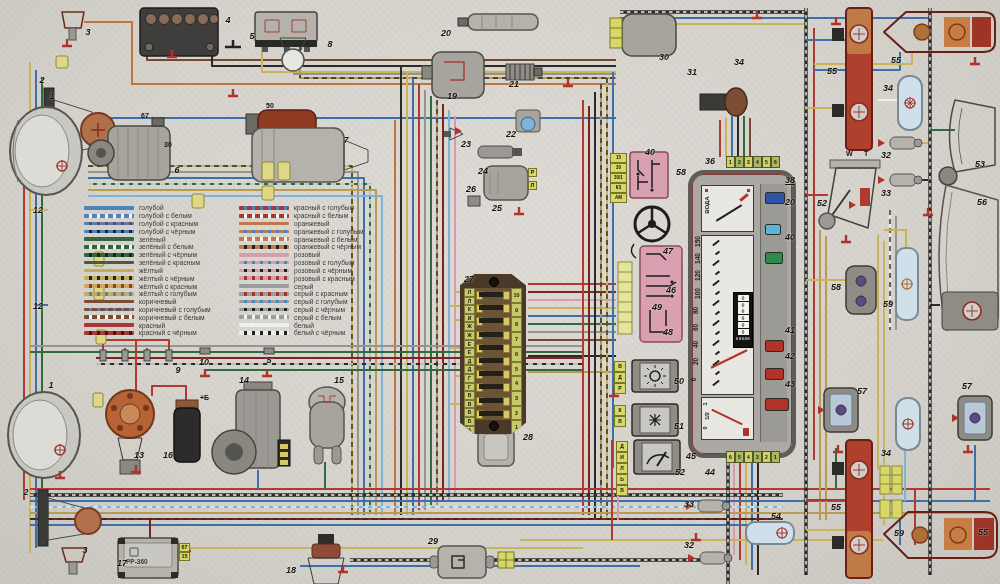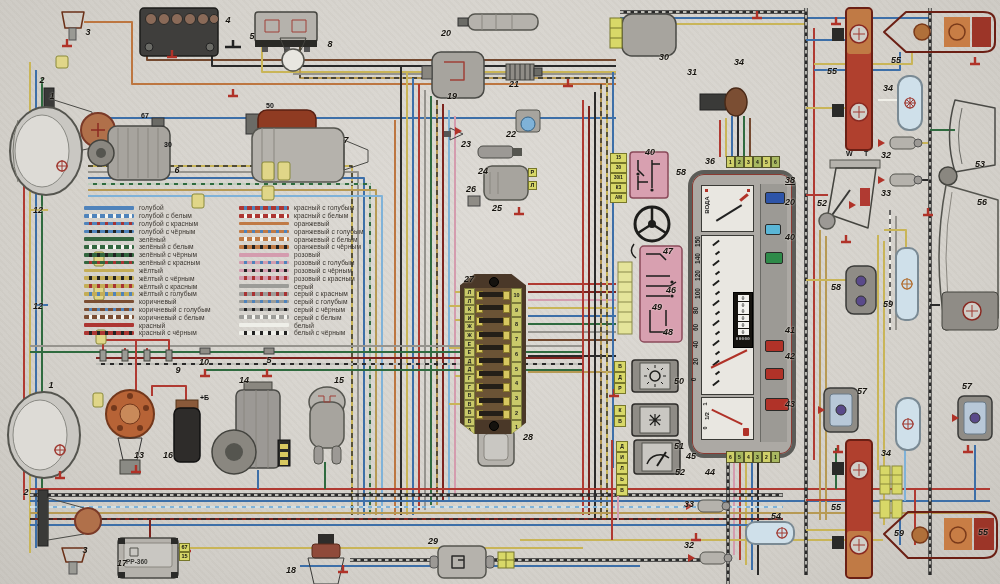--- a/index.html
+++ b/index.html
@@ -1038,29 +1038,29 @@
       <span class="co" style="left: 497px; top: 208px;">25</span>
       <span class="co" style="left: 471px; top: 189px;">26</span>
       <span class="co" style="left: 650px; top: 152px;">40</span>
       <span class="co" style="left: 710px; top: 161px;">36</span>
       <span class="co" style="left: 681px; top: 172px;">58</span>
       <span class="co" style="left: 790px; top: 180px; text-decoration: underline;">38</span>
       <span class="co" style="left: 790px; top: 202px;">20</span>
       <span class="co" style="left: 790px; top: 237px;">40</span>
       <span class="co" style="left: 790px; top: 330px;">41</span>
       <span class="co" style="left: 790px; top: 356px;">42</span>
-      <span class="co" style="left: 790px; top: 384px; margin-top: 20px;">43</span>
+      <span class="co" style="left: 790px; top: 384px;">43</span>
       <span class="co" style="left: 710px; top: 464px; margin-top: 8px;">44</span>
       <span class="co" style="left: 691px; top: 456px;">45</span>
       <span class="co" style="left: 671px; top: 290px;">46</span>
       <span class="co" style="left: 668px; top: 251px;">47</span>
       <span class="co" style="left: 668px; top: 332px;">48</span>
       <span class="co" style="left: 657px; top: 307px;">49</span>
       <span class="co" style="left: 679px; top: 381px;">50</span>
-      <span class="co" style="left: 679px; top: 426px; margin-top: 20px;">51</span>
+      <span class="co" style="left: 679px; top: 426px;">51</span>
       <span class="co" style="left: 680px; top: 472px;">52</span>
       <span class="co" style="left: 469px; top: 279px;">27</span>
       <span class="co" style="left: 528px; top: 437px;">28</span>
       <span class="co" style="left: 433px; top: 541px;">29</span>
       <span class="co" style="left: 178px; top: 370px;">9</span>
       <span class="co" style="left: 204px; top: 362px;">10</span>
       <span class="co" style="left: 269px; top: 360px;">5</span>
       <span class="co" style="left: 38px; top: 210px;">12</span>
       <span class="co" style="left: 38px; top: 306px;">12</span>
       <span class="co" style="left: 51px; top: 385px;">1</span>

